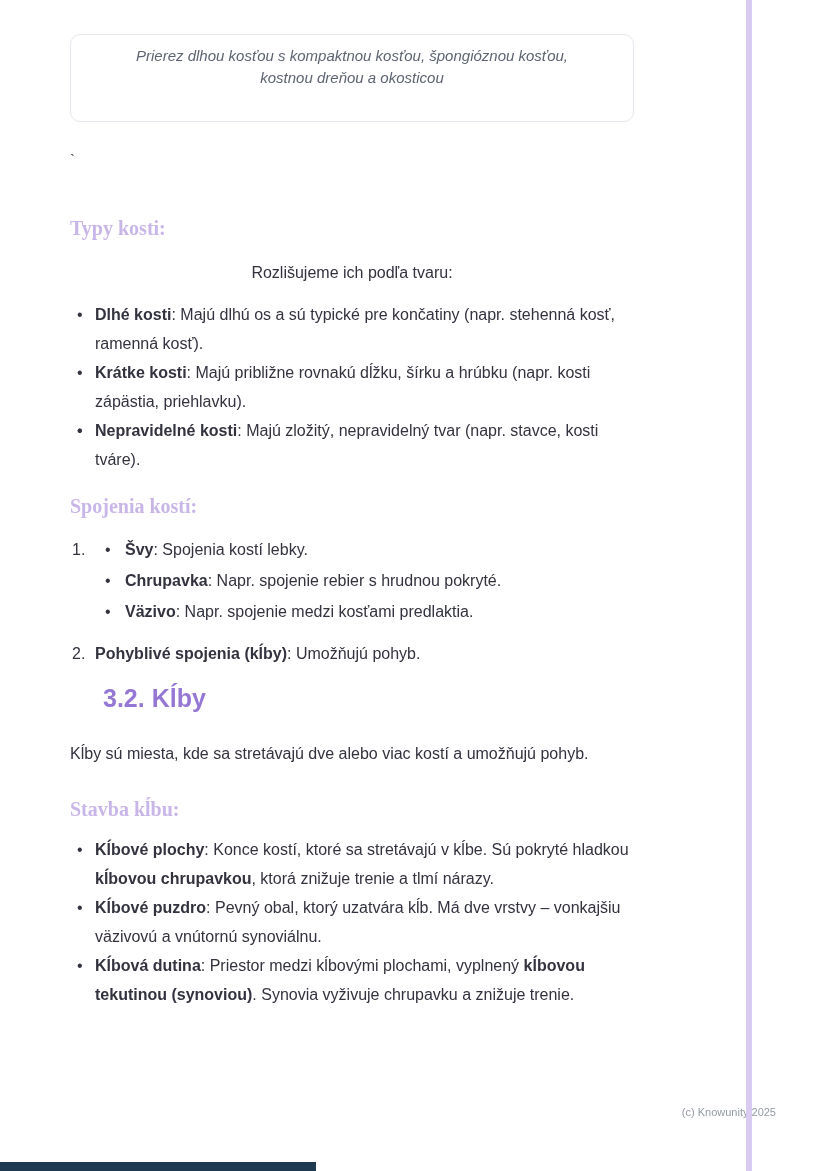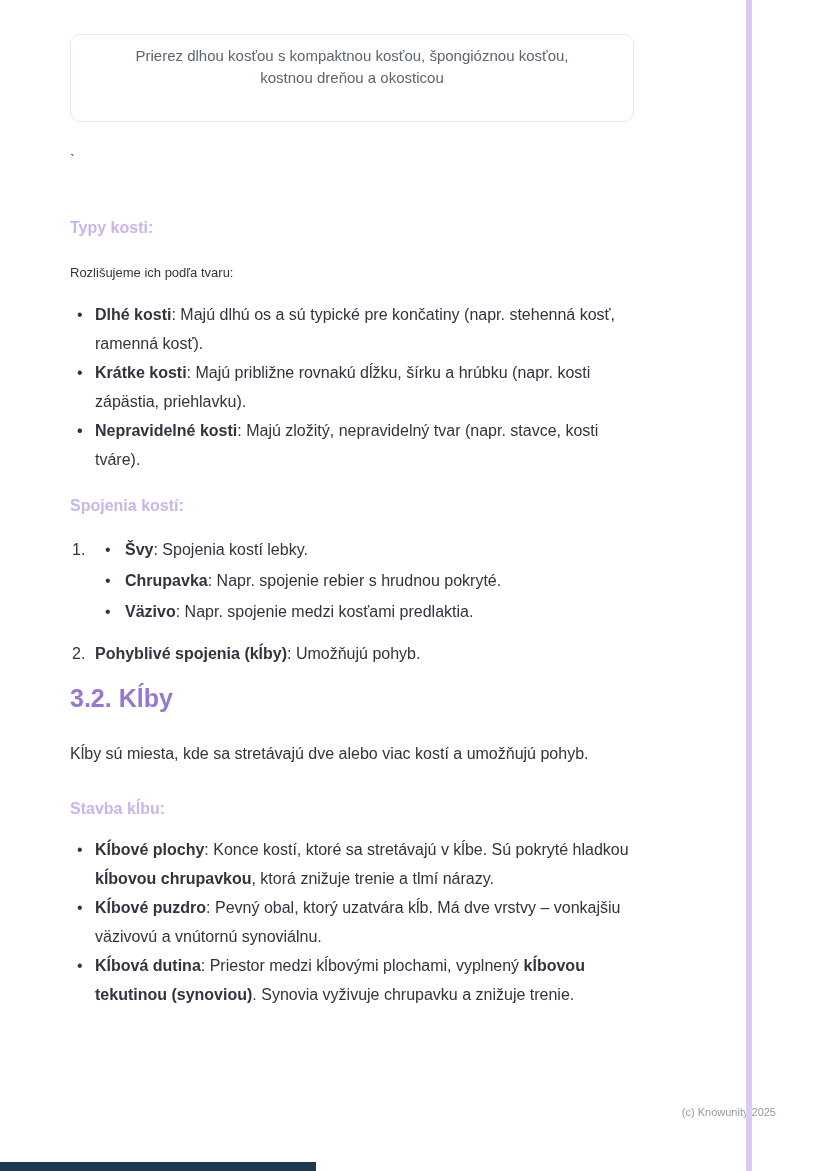--- a/index.html
+++ b/index.html
@@ -14,52 +14,54 @@
 
   .caption-box {
     box-sizing: border-box;
     margin-top: 34px;
     border: 1px solid var(--border, #e7e7ee);
     border-radius: 10px;
     padding: 10px 44px 32px;
     background: #ffffff;
   }
   .caption {
-    font-size: 15px; line-height: 22px;
+    font-style: italic; font-size: 15px; line-height: 22px;
     text-align: center; color: var(--caption-text, #5d6470);
   }
 
   .stray { margin-top: 28px; font-size: 15px; line-height: 20px; }
 
   h2, h3, p, ul, ol { margin: 0; padding: 0; }
 
   h3.light {
-    font-size: 16px; line-height: 26px; font-weight: 700;
+    font-size: 20px; line-height: 26px; font-weight: 700;
     color: var(--heading-light, #c9b6e9);
+    font-family: Liberation Serif, serif;
   }
   #heading-typy { margin-top: 45px; }
-  .intro { margin-top: 17px; font-size: 13px; line-height: 29px; }
+  .intro { margin-top: 17px; font-size: 16px; line-height: 29px; text-align: center; }
 
   .blist { list-style: none; margin-top: 13px; }
   .blist > li { position: relative; padding-left: 25px; font-size: 16px; line-height: 29px; }
   .marker { position: absolute; left: 7px; top: 0; }
 
   #heading-spojenia { margin-top: 19px; }
   .nlist { list-style: none; margin-top: 16px; }
   .nlist > li { position: relative; padding-left: 25px; font-size: 16px; line-height: 29px; }
   .nlist > li > .marker { left: 2px; }
   .nlist > li + li { margin-top: 13px; }
 
   .sublist { list-style: none; margin: 0; padding: 0 0 0 6px; }
   .sublist > li { position: relative; padding-left: 24px; font-size: 16px; line-height: 29px; margin-top: 2px; }
   .sublist .marker { left: 4px; }
 
   h2.chapter {
     margin-top: 14px; font-size: 25px; line-height: 32px; font-weight: 800;
     color: var(--heading-strong, #9577d4);
+    margin-left: 33px;
   }
   .body-p { margin-top: 25px; font-size: 16px; line-height: 29px; }
   #heading-stavba { margin-top: 28px; }
 
   .b { font-weight: 700; }
 
   .footer {
     position: absolute; right: 52px; bottom: 53px;
     font-size: 11px; color: var(--footer-text, #949aa4);
   }

